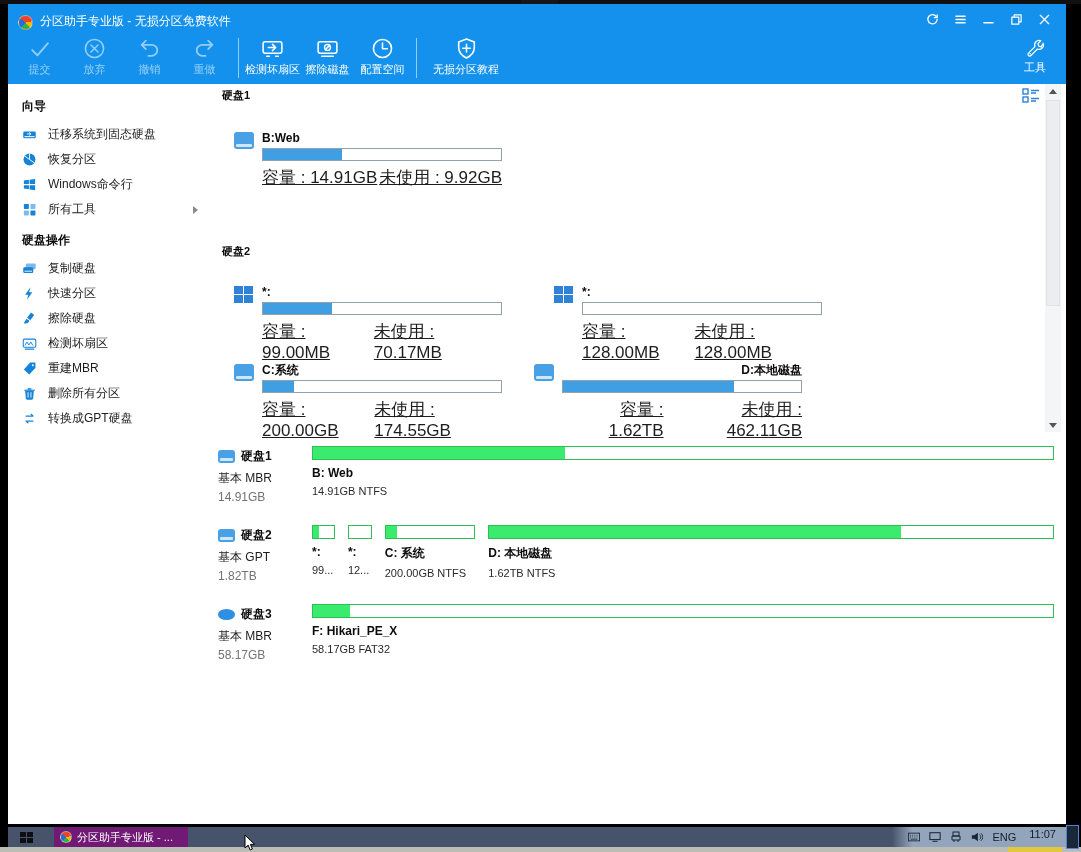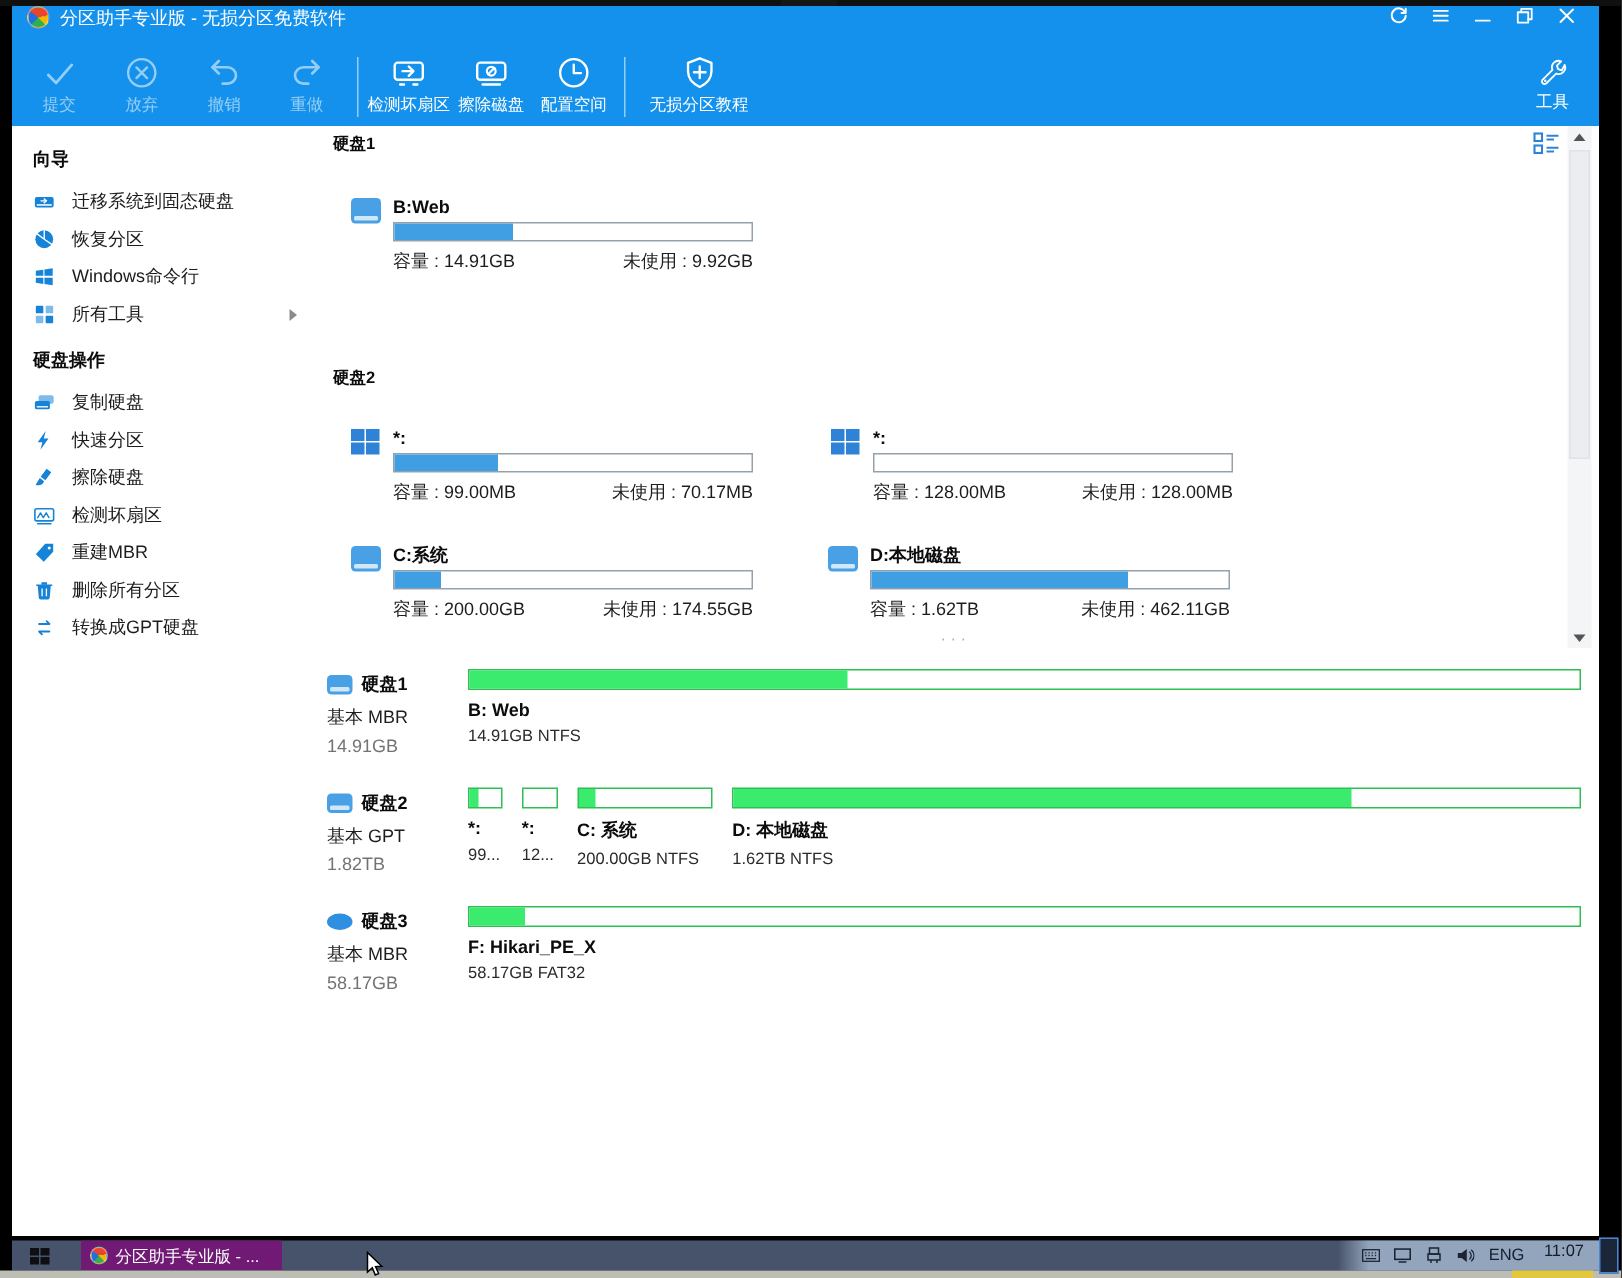--- a/index.html
+++ b/index.html
@@ -10,21 +10,21 @@
   .vm-tab{position:absolute;left:521px;top:0;width:37px;height:17px;background:#161616;
           border-radius:0 0 3px 3px;display:flex;align-items:center;justify-content:center;cursor:pointer;}
   .vm-tab .chev{width:8px;height:8px;border-right:2px solid #cfcfcf;border-bottom:2px solid #cfcfcf;
           transform:rotate(45deg);margin-top:-4px;}
   
   .top-strip{position:absolute;left:0;top:0;right:0;height:4px;background:#101010;}
 
   
   .app{position:absolute;left:8px;top:4px;width:1058px;height:820px;background:#fff;
        display:flex;flex-direction:column;}
-  .titlebar{height:26px;background:#1391ec;display:flex;align-items:flex-start;padding:0 10px;gap:7px;flex:none;}
+  .titlebar{height:26px;background:#1391ec;display:flex;align-items:flex-end;padding:0 10px;gap:7px;flex:none;}
   .logo{width:15px;height:15px;border-radius:50%;flex:none;
         background:conic-gradient(#e8452c 0 22%,#f2b705 22% 38%,#2bb24c 38% 62%,#1f6fe0 62% 85%,#e8452c 85% 100%);
         border:1px solid rgba(255,255,255,.35);}
   .title-text{color:#fff;font-size:12px;white-space:nowrap;}
   .win-controls{margin-left:auto;display:flex;align-items:center;gap:4px;}
   .wc{width:24px;height:18px;display:flex;align-items:center;justify-content:center;color:#fff;cursor:pointer;}
   .wc svg{width:13px;height:13px;}
 
   .toolbar{height:54px;background:#1391ec;display:flex;align-items:flex-start;
            padding:2px 8px 0 4px;position:relative;flex:none;}
@@ -58,21 +58,21 @@
   .tri-up{width:0;height:0;border-left:4px solid transparent;border-right:4px solid transparent;border-bottom:5px solid #555;}
   .tri-down{width:0;height:0;border-left:4px solid transparent;border-right:4px solid transparent;border-top:5px solid #555;}
   .sb-thumb{position:absolute;left:1px;top:16px;width:14px;height:206px;background:#ebedf0;border:1px solid #e0e2e6;cursor:pointer;}
 
   .group-title{position:absolute;font-size:11px;font-weight:bold;color:#0c0c0c;}
   .pcard{position:absolute;display:flex;gap:8px;cursor:pointer;}
   .pcard .ic{width:20px;height:20px;margin-top:1px;flex:none;}
   .p-name{font-size:12px;font-weight:bold;color:#0c0c0c;line-height:14px;}
   .p-bar{width:240px;height:13px;border:1px solid #93a1ad;background:#fff;margin-top:3px;}
   .p-fill{height:100%;background:#3f9fe2;}
-  .p-stats{display:flex;justify-content:space-between;width:240px;font-size:12px;color:#1d1d1d;margin-top:5px;}
+  .p-stats{display:flex;justify-content:space-between;width:240px;font-size:17px;color:#1d1d1d;margin-top:5px;text-decoration:underline;}
 
   .splitter{position:absolute;left:0;right:0;top:336px;height:14px;text-align:center;
             color:#9fb0c0;font-size:11px;letter-spacing:3px;cursor:row-resize;}
 
   
   .map-row{position:absolute;left:0;right:0;height:74px;cursor:pointer;}
   .disk-info{position:absolute;left:10px;top:2px;width:92px;}
   .di-head{display:flex;align-items:center;gap:6px;font-size:12px;font-weight:bold;color:#0c0c0c;}
   .di-head .ic{width:17px;height:13px;flex:none;}
   .di-type{font-size:12px;color:#1d1d1d;margin-top:5px;}
@@ -433,21 +433,21 @@
                 <div class="p-name">C:系统</div>
                 <div class="p-bar">
                   <div class="p-fill" style="width: 13%;"></div>
                 </div>
                 <div class="p-stats">
                   <span>容量 : 200.00GB</span>
                   <span>未使用 : 174.55GB</span>
                 </div>
               </div>
             </div>
-            <div class="pcard" style="left: 344px; top: 279px;">
+            <div class="pcard" style="left: 326px; top: 279px; text-align: right;">
               <span class="ic drive-ic" style="width: 20px; height: 17px;"></span>
               <div>
                 <div class="p-name">D:本地磁盘</div>
                 <div class="p-bar">
                   <div class="p-fill" style="width: 72%;"></div>
                 </div>
                 <div class="p-stats">
                   <span>容量 : 1.62TB</span>
                   <span>未使用 : 462.11GB</span>
                 </div>

